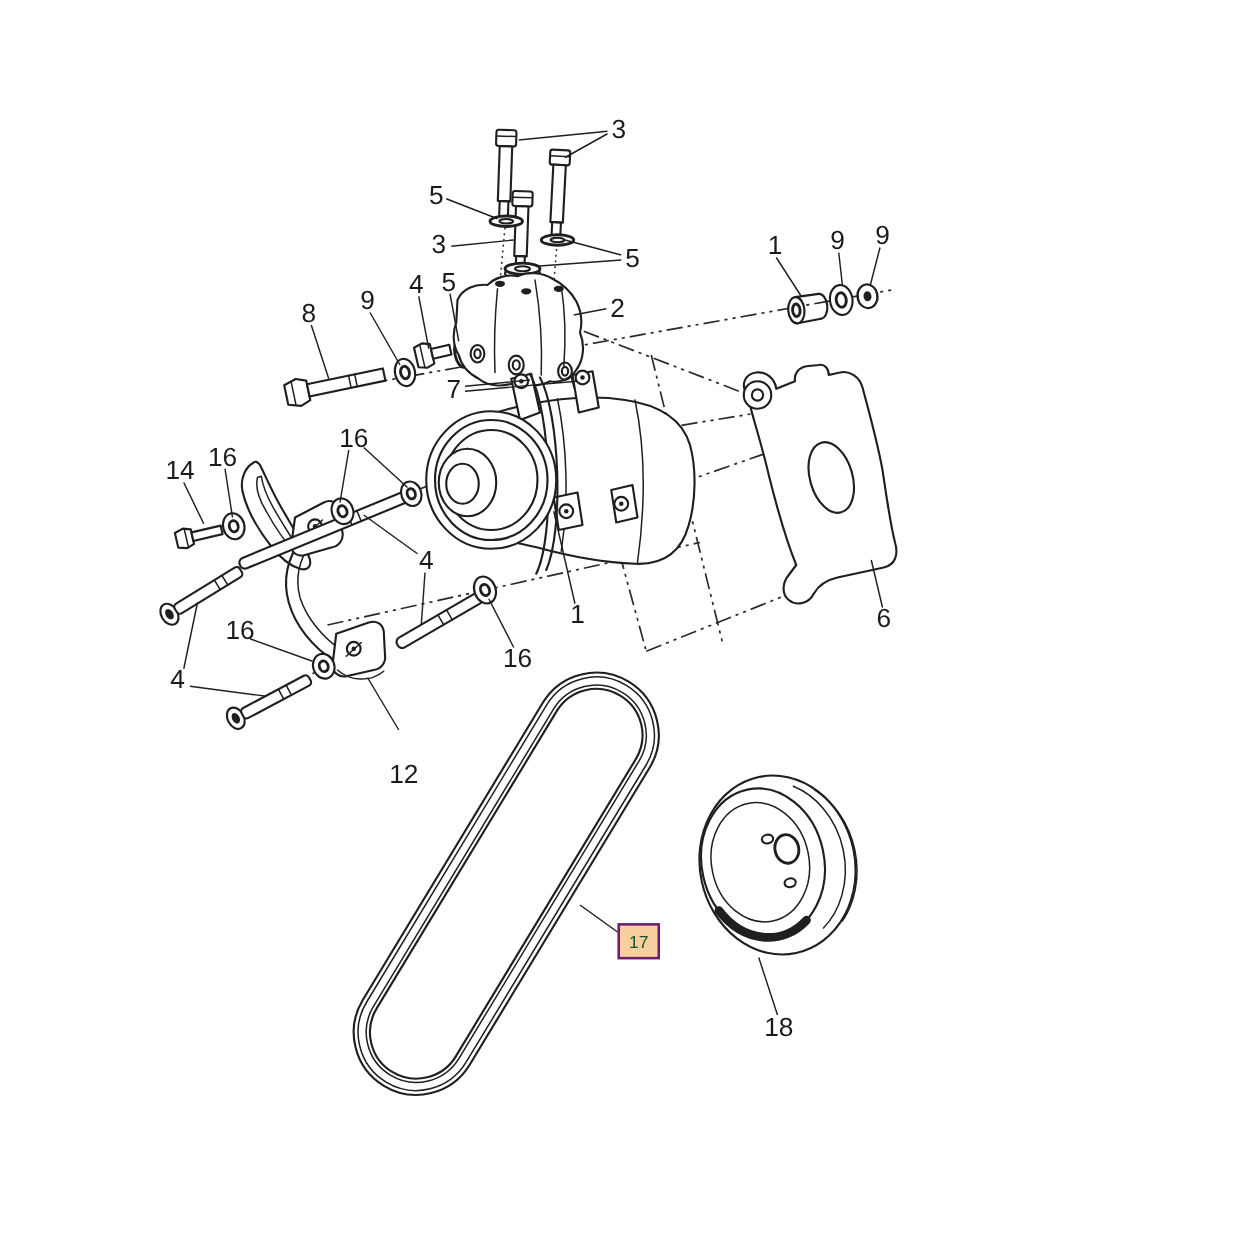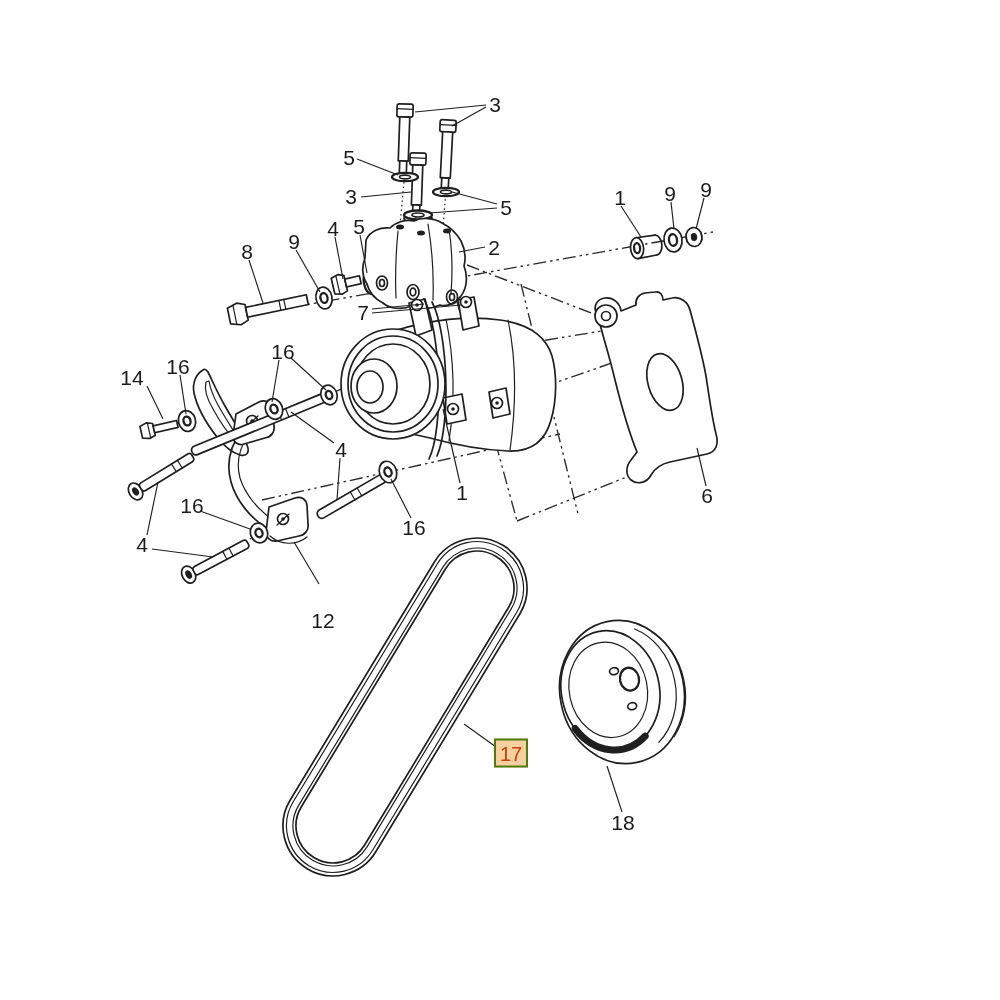--- a/index.html
+++ b/index.html
@@ -11,23 +11,23 @@
   .fw{fill:#ffffff;}
   .fd{fill:#1f1f1f;stroke:none;}
   .thin{stroke-width:1.2;}
   .thick{stroke-width:2.3;}
   .leader{stroke:#1f1f1f;stroke-width:1.15;fill:none;}
   .dd{stroke:#2a2a2a;stroke-width:1.35;fill:none;stroke-dasharray:13 4 2.5 4 2.5 4;}
   .dt{stroke:#2a2a2a;stroke-width:1.2;fill:none;stroke-dasharray:1.6 3;}
   
   .callout{position:absolute;transform:translate(-50%,-50%);font-size:21px;color:#1b1b1b;
            line-height:1;white-space:nowrap;user-select:none;}
-  .callout.hl{background:#f8d0a0;border:2px solid #4d7c0f;color:#c2410c;
+  .callout.hl{background:#f8d0a0;border:2px solid #701a75;color:#14532d;
               width:30px;height:25px;display:flex;align-items:center;justify-content:center;
-              font-size:20px;}
+              font-size:14px;}
 </style>
 </head>
 <body>
 
 <div id="stage">
 <svg id="art" width="1000" height="1000" viewBox="0 0 1000 1000">
 
   <g>
     <line class="dd" x1="238" y1="317" x2="713" y2="232"></line>
     <line class="dd" x1="467" y1="265" x2="599" y2="316"></line>
@@ -313,21 +313,21 @@
 <div class="callout" style="left:620px;top:197px">1</div>
 <div class="callout" style="left:670px;top:193px">9</div>
 <div class="callout" style="left:706px;top:189px">9</div>
 <div class="callout" style="left:247px;top:251px">8</div>
 <div class="callout" style="left:294px;top:241px">9</div>
 <div class="callout" style="left:333px;top:228px">4</div>
 <div class="callout" style="left:359px;top:226px">5</div>
 <div class="callout" style="left:494px;top:247px">2</div>
 <div class="callout" style="left:363px;top:312px">7</div>
 <div class="callout" style="left:283px;top:351px">16</div>
-<div class="callout" style="left:132px;top:377px">14</div>
+<div class="callout" style="left:144px;top:377px">14</div>
 <div class="callout" style="left:178px;top:366px">16</div>
 <div class="callout" style="left:341px;top:449px">4</div>
 <div class="callout" style="left:462px;top:492px">1</div>
 <div class="callout" style="left:707px;top:495px">6</div>
 <div class="callout" style="left:414px;top:527px">16</div>
 <div class="callout" style="left:142px;top:544px">4</div>
 <div class="callout" style="left:192px;top:505px">16</div>
 <div class="callout" style="left:323px;top:620px">12</div>
 <div class="callout hl" style="left:511px;top:753px">17</div>
 <div class="callout" style="left:623px;top:822px">18</div>

